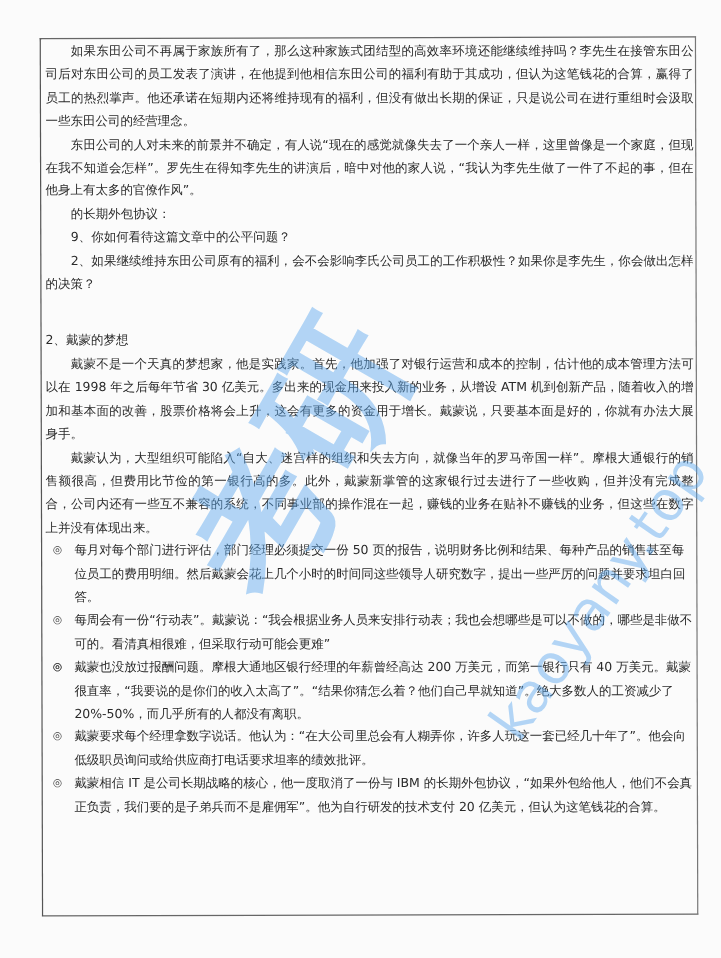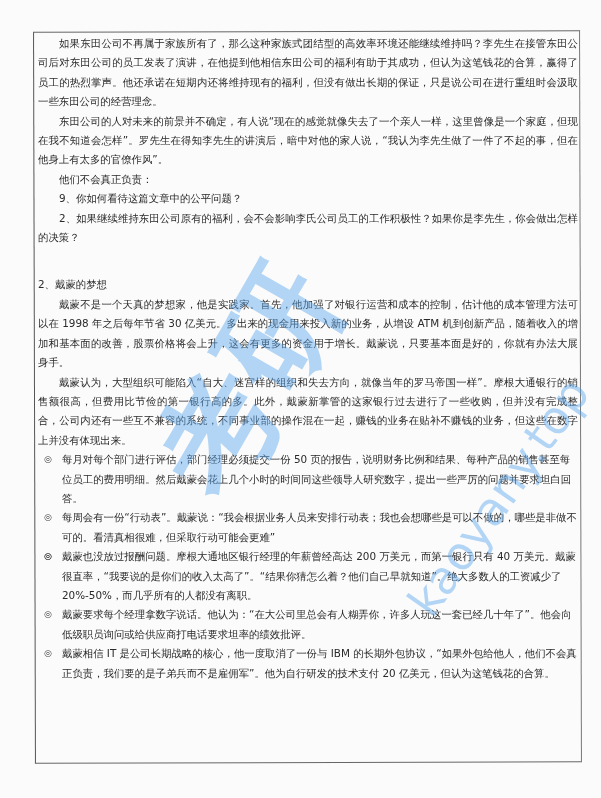--- a/index.html
+++ b/index.html
@@ -22,21 +22,21 @@
   .spacer { height: 14px; }
 </style>
 </head>
 <body>
 
 <div class="page"></div>
 
 <div class="content">
   <p class="p">如果东田公司不再属于家族所有了，那么这种家族式团结型的高效率环境还能继续维持吗？李先生在接管东田公司后对东田公司的员工发表了演讲，在他提到他相信东田公司的福利有助于其成功，但认为这笔钱花的合算，赢得了员工的热烈掌声。他还承诺在短期内还将维持现有的福利，但没有做出长期的保证，只是说公司在进行重组时会汲取一些东田公司的经营理念。</p>
   <p class="p">东田公司的人对未来的前景并不确定，有人说“现在的感觉就像失去了一个亲人一样，这里曾像是一个家庭，但现在我不知道会怎样”。罗先生在得知李先生的讲演后，暗中对他的家人说，“我认为李先生做了一件了不起的事，但在他身上有太多的官僚作风”。</p>
-  <p class="p">他们不会真正负责：</p>
+  <p class="p">的长期外包协议：</p>
   <p class="p">9、你如何看待这篇文章中的公平问题？</p>
   <p class="p">2、如果继续维持东田公司原有的福利，会不会影响李氏公司员工的工作积极性？如果你是李先生，你会做出怎样的决策？</p>
 
   <div class="spacer"></div>
   <p class="p noindent heading">2、戴蒙的梦想</p>
   <p class="p">戴蒙不是一个天真的梦想家，他是实践家。首先，他加强了对银行运营和成本的控制，估计他的成本管理方法可以在 1998 年之后每年节省 30 亿美元。多出来的现金用来投入新的业务，从增设 ATM 机到创新产品，随着收入的增加和基本面的改善，股票价格将会上升，这会有更多的资金用于增长。戴蒙说，只要基本面是好的，你就有办法大展身手。</p>
   <p class="p">戴蒙认为，大型组织可能陷入“自大、迷宫样的组织和失去方向，就像当年的罗马帝国一样”。摩根大通银行的销售额很高，但费用比节俭的第一银行高的多。此外，戴蒙新掌管的这家银行过去进行了一些收购，但并没有完成整合，公司内还有一些互不兼容的系统，不同事业部的操作混在一起，赚钱的业务在贴补不赚钱的业务，但这些在数字上并没有体现出来。</p>
 
   <ul class="bullets">
     <li><span class="dot">◎</span><span>每月对每个部门进行评估，部门经理必须提交一份 50 页的报告，说明财务比例和结果、每种产品的销售甚至每位员工的费用明细。然后戴蒙会花上几个小时的时间同这些领导人研究数字，提出一些严厉的问题并要求坦白回答。</span></li>

